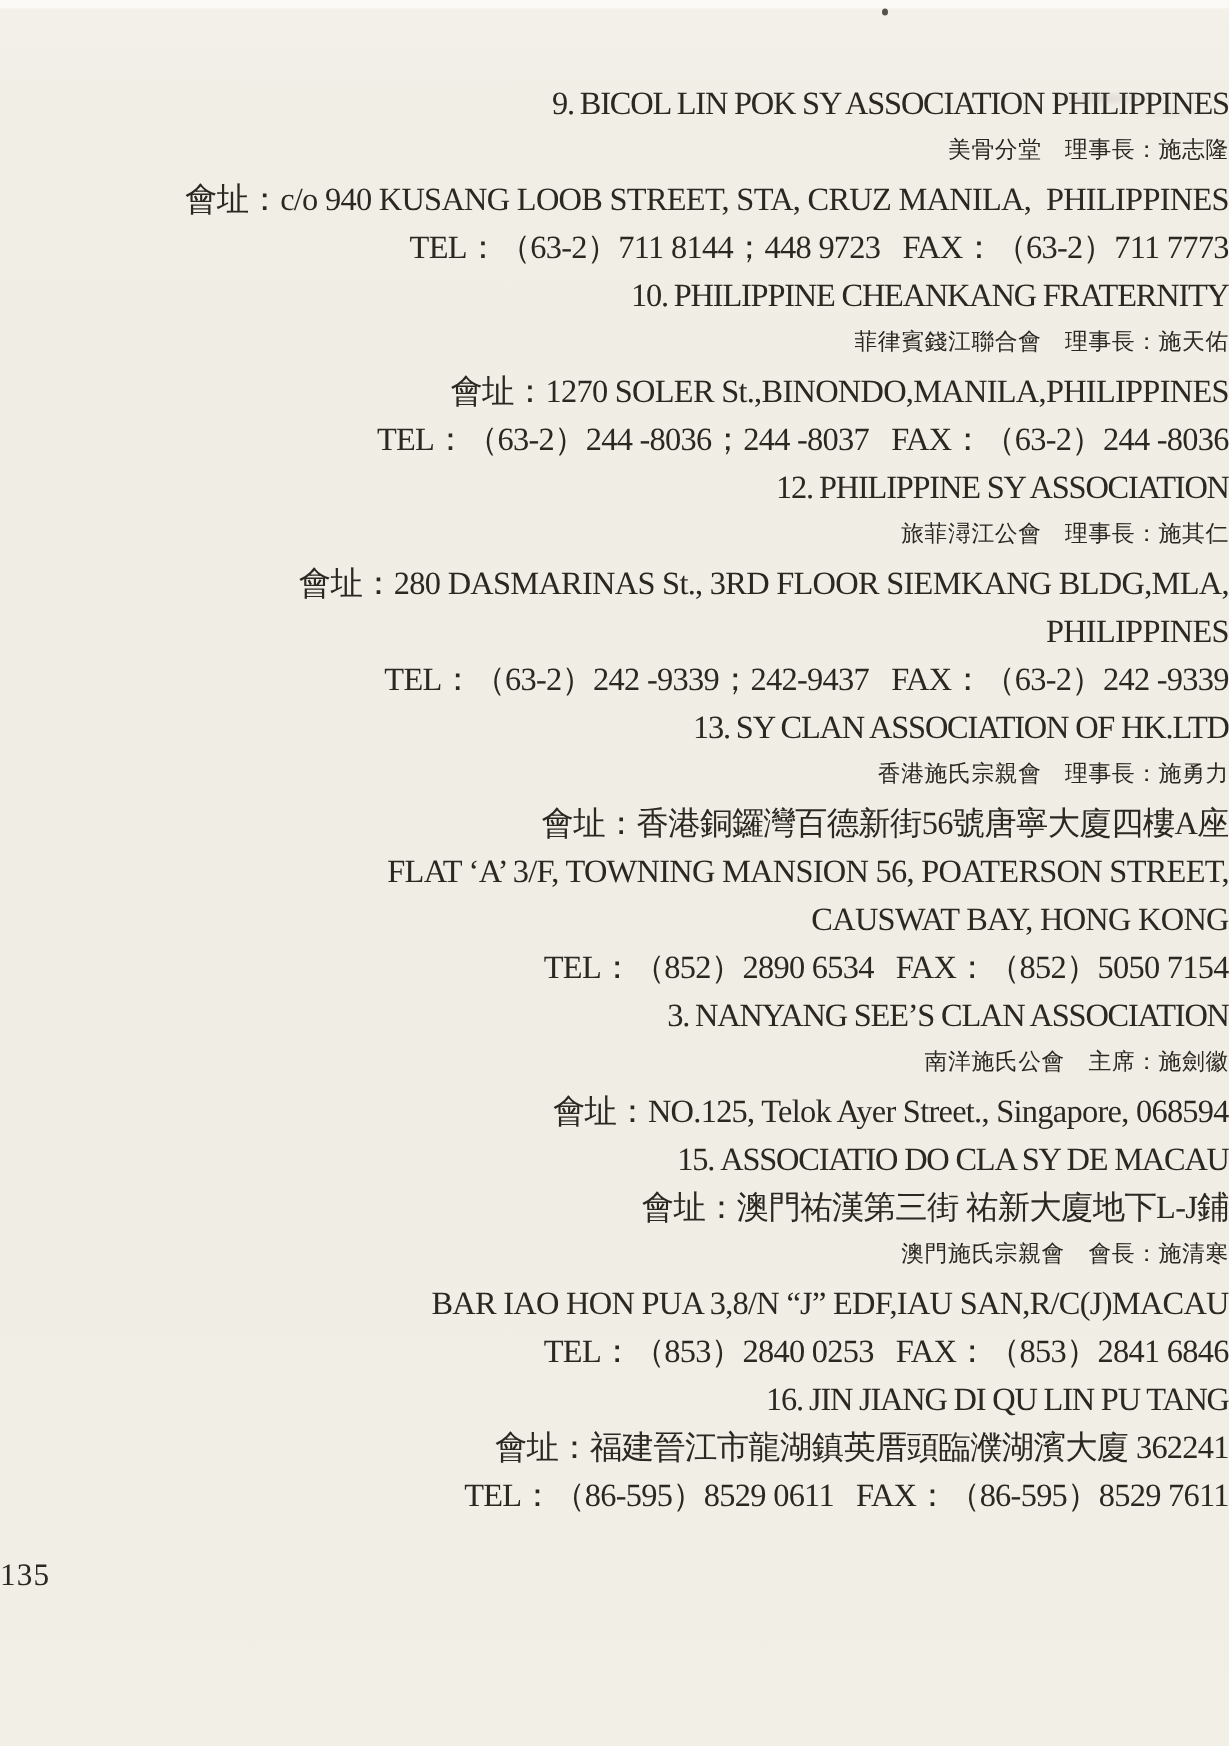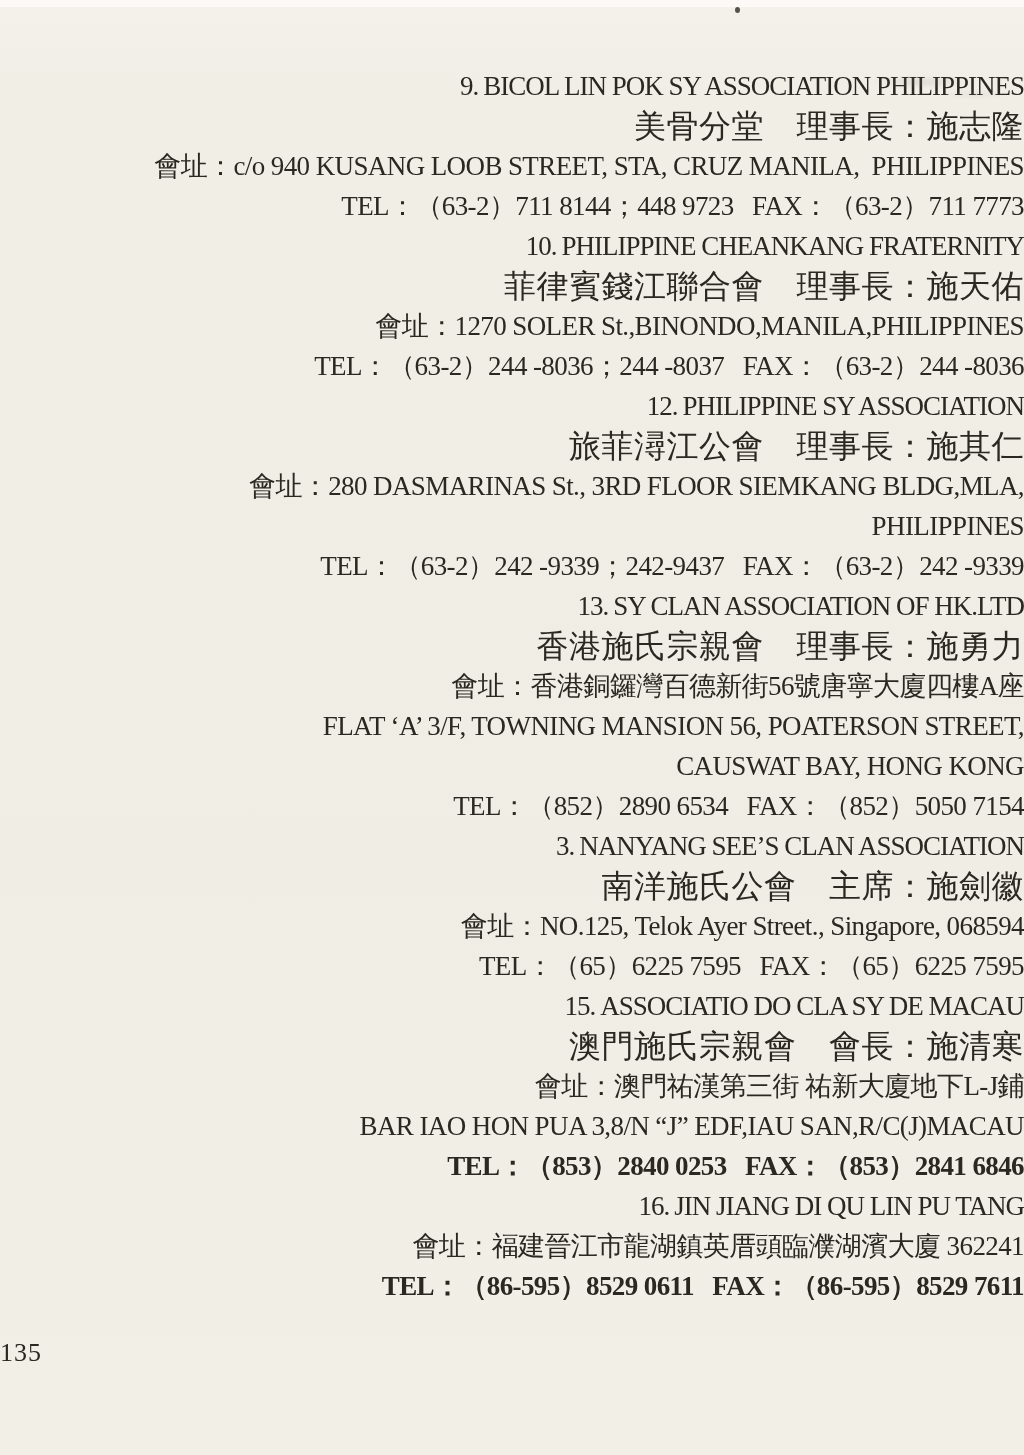--- a/index.html
+++ b/index.html
@@ -55,29 +55,28 @@
   }
   .line.t {
     padding-left: 71px;
     letter-spacing: -1px;
   }
   .line.t .num {
     display: inline-block;
     margin-right: 5px;
   }
   .line.cn {
-    font-size: 32px;
+    font-size: 19px;
     letter-spacing: 0.5px;
   }
   .line.a, .line.tel {
     padding-left: 96px;
   }
   .line.tel2 {
     padding-left: 104px;
-    font-weight: bold;
   }
   .line.cont {
     padding-left: 181px;
   }
   .pagenum {
     margin-top: 32px;
     text-align: left;
     font-size: 26px;
     letter-spacing: 1px;
   }
@@ -119,27 +118,26 @@
     <div class="line a">會址：香港銅鑼灣百德新街56號唐寧大廈四樓A座</div>
     <div class="line cont">FLAT ‘A’ 3/F, TOWNING MANSION 56, POATERSON STREET,</div>
     <div class="line cont">CAUSWAT BAY, HONG KONG</div>
     <div class="line tel">TEL：（852）2890 6534   FAX：（852）5050 7154</div>
   </section>
 
   <section>
     <div class="line t"><span class="num">3.</span><span>NANYANG SEE’S CLAN ASSOCIATION</span></div>
     <div class="line cn">南洋施氏公會　主席：施劍徽</div>
     <div class="line a">會址：NO.125, Telok Ayer Street., Singapore, 068594</div>
-    <div class="line tel">TEL：（65）6225 7595   FAX：（65）6225 7595</div>
   </section>
 
   <section>
     <div class="line t"><span class="num">15.</span><span>ASSOCIATIO DO CLA SY DE MACAU</span></div>
+    <div class="line a">會址：澳門祐漢第三街 祐新大廈地下L-J鋪</div>
     <div class="line cn">澳門施氏宗親會　會長：施清寒</div>
-    <div class="line a">會址：澳門祐漢第三街 祐新大廈地下L-J鋪</div>
     <div class="line a">BAR IAO HON PUA 3,8/N “J” EDF,IAU SAN,R/C(J)MACAU</div>
     <div class="line tel tel2">TEL：（853）2840 0253   FAX：（853）2841 6846</div>
   </section>
 
   <section>
     <div class="line t"><span class="num">16.</span><span>JIN JIANG DI QU LIN PU TANG</span></div>
     <div class="line a">會址：福建晉江市龍湖鎮英厝頭臨濮湖濱大廈 362241</div>
     <div class="line tel tel2">TEL：（86-595）8529 0611   FAX：（86-595）8529 7611</div>
   </section>
 

